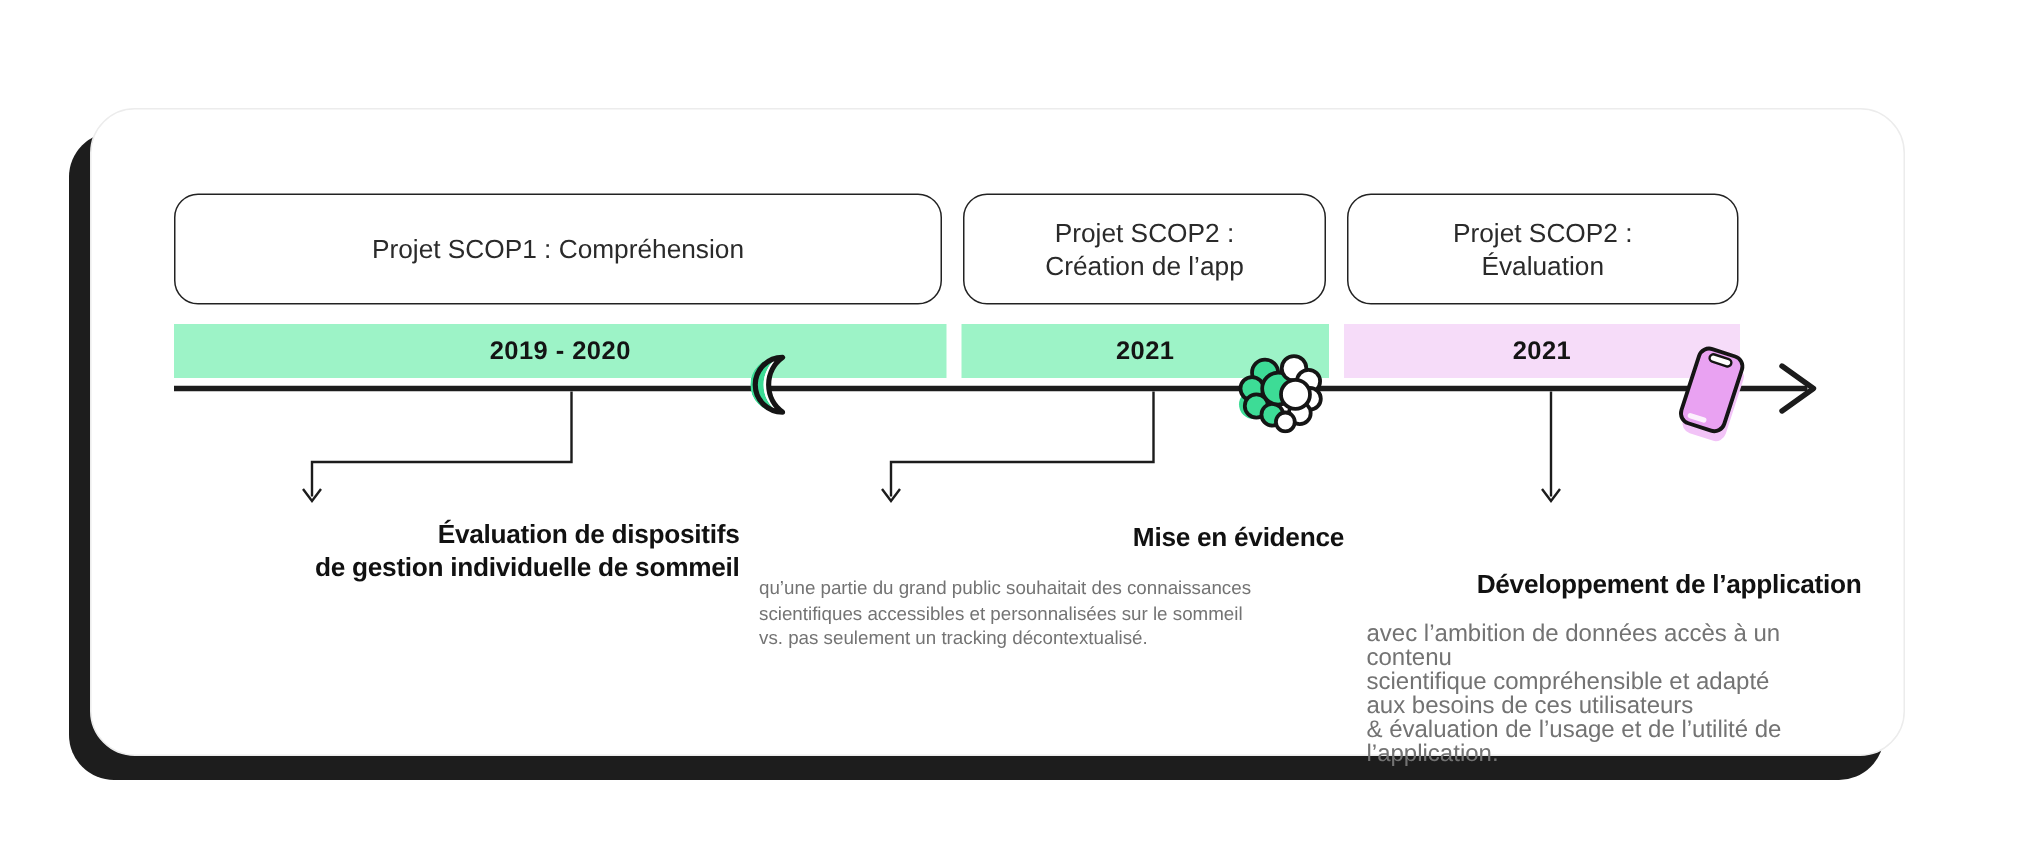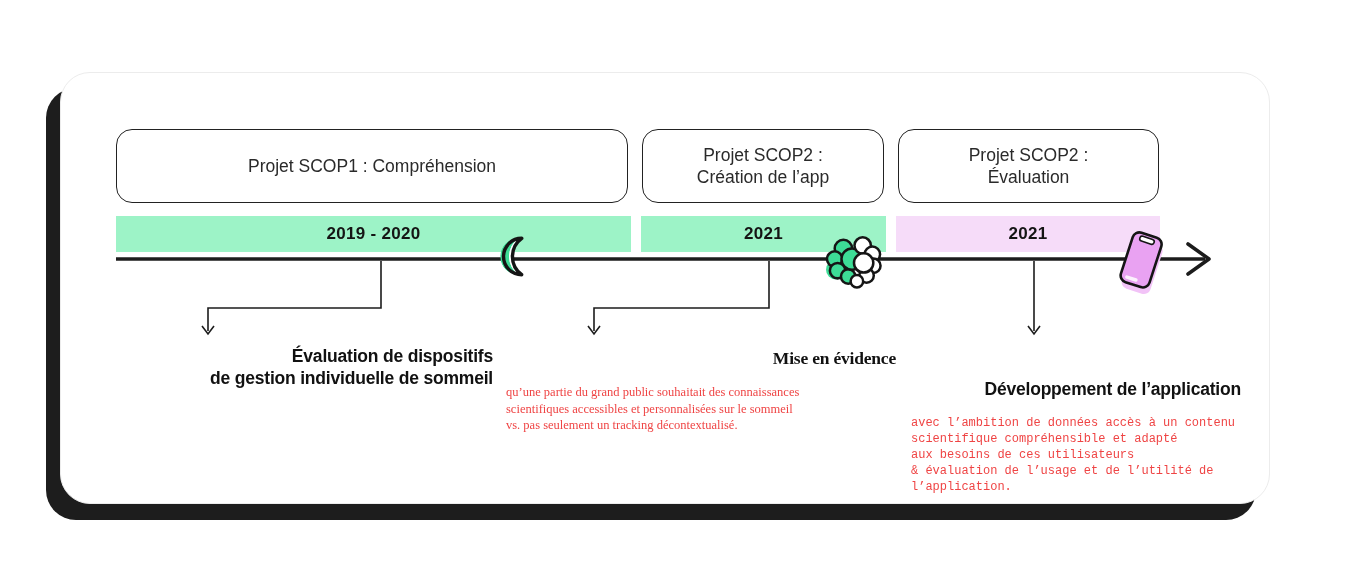--- a/index.html
+++ b/index.html
@@ -31,31 +31,31 @@
   .bar1 { left:55px;  width:515px; }
   .bar2 { left:580px; width:245px; }
   .bar3 { left:835px; width:264px; }
   .lines { position:absolute; left:0; top:0; width:1210px; height:432px; pointer-events:none; }
   .icon { position:absolute; }
   .moon  { left:431px; top:160px; width:46px; height:47px; }
   .brain { left:760px; top:160px; width:66px; height:56px; }
   .phone { left:1056px; top:156px; width:54px; height:70px; }
   .annotation { position:absolute; }
   .a1 { left:52px;  top:272px; width:380px; }
-  .a2 { left:445px; top:274px; width:390px;font-family:Liberation Serif, serif; }
+  .a2 { left:445px; top:274px; width:390px; }
   .a3 { left:850px; top:277px; width:330px;margin-top:28px; }
   .ann-title {
     font-weight:bold; font-size:17.5px; line-height:22px;
     white-space:pre-line; letter-spacing:-0.2px; color:#111111;text-align:right;
   }
   .ann-body {
     margin-top:15px; font-size:12.5px; line-height:16.5px;
-    white-space:pre-line; color:#ef4444;
+    white-space:pre-line; color:#737373;
   }
-  .a3 .ann-body { font-size:12px; line-height:16px;font-family:Liberation Mono, monospace; }
+  .a3 .ann-body { font-size:16px; line-height:16px; }
 </style>
 </head>
 <body>
 
 <div class="stage">
   <div class="card">
 
     <div class="phase-box box1">
       <span>Projet SCOP1 : Compréhension</span>
     </div>

